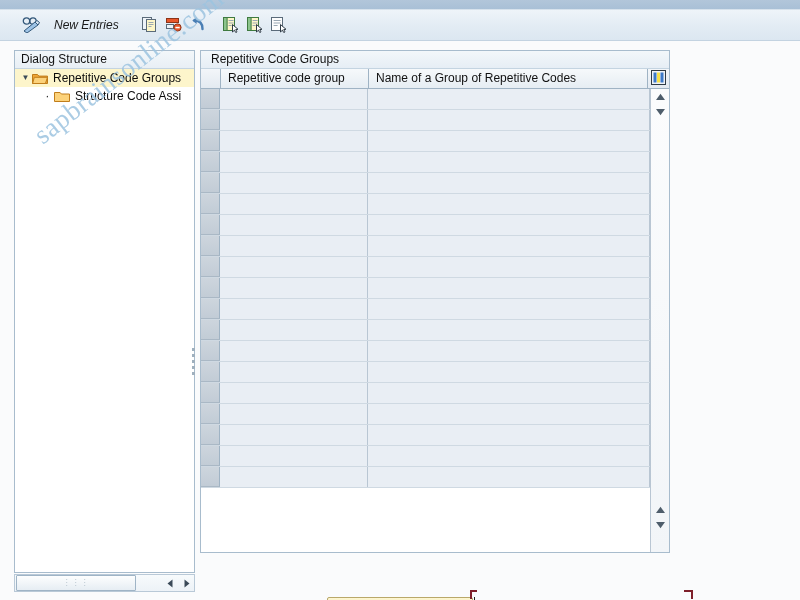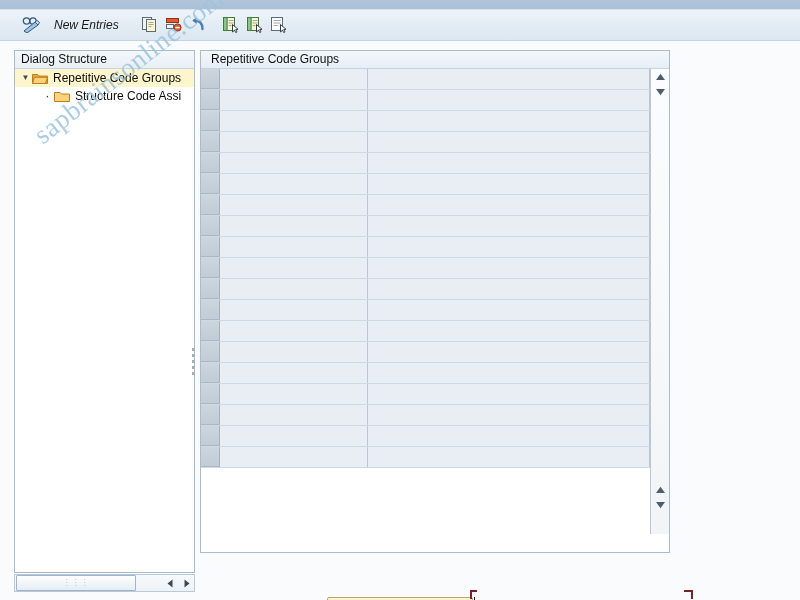--- a/index.html
+++ b/index.html
@@ -327,20 +327,35 @@
     <i></i>
       <i></i>
       <i></i>
       <i></i>
       <i></i>
   </div>
 
   <div class="tablepanel">
     <div class="tbl-title">Repetitive Code Groups</div>
 
+    <div class="tbl-headrow">
+      <div class="corner-cell"></div>
+      <div class="hcell c1">Repetitive code group</div>
+      <div class="hcell c2">Name of a Group of Repetitive Codes</div>
+      <div class="cfgcell">
+        <span>
+          <svg width="15" height="15" viewBox="0 0 15 15">
+            <rect x="0.5" y="0.5" width="14" height="14" fill="#eef3f8" stroke="#2f3b46" stroke-width="1"></rect>
+            <rect x="2.5" y="2.5" width="3" height="10" fill="#3c79c8"></rect>
+            <rect x="6" y="2.5" width="3" height="10" fill="#f5e04a"></rect>
+            <rect x="9.5" y="2.5" width="3" height="10" fill="#3c79c8"></rect>
+          </svg>
+        </span>
+      </div>
+    </div>
 
     <div class="tbl-body">
       <div class="rows" id="rows">
           <div class="row">
             <div class="rowsel"></div>
             <div class="cell c1"></div>
             <div class="cell c2"></div>
           </div>
           <div class="row">
             <div class="rowsel"></div>

